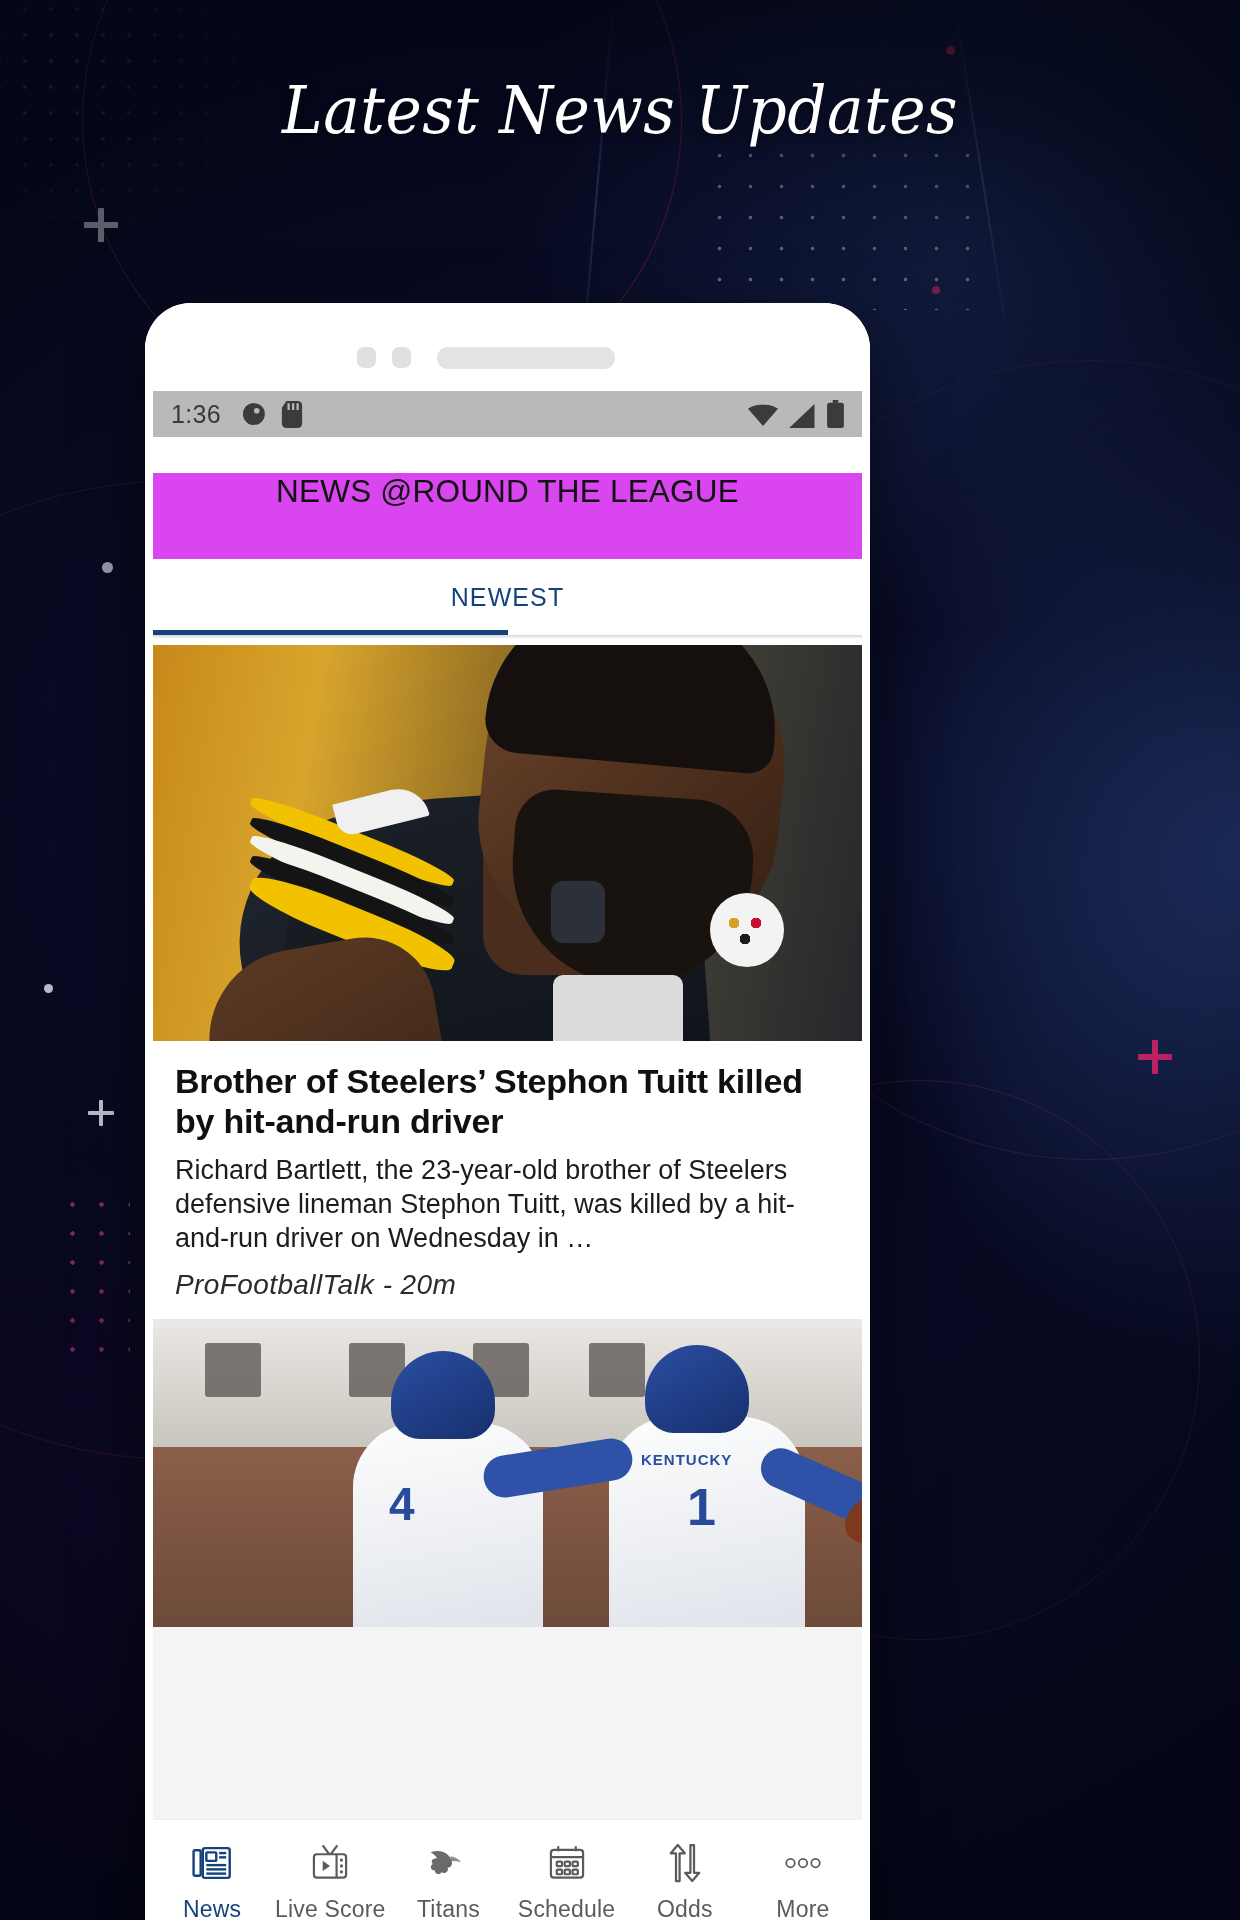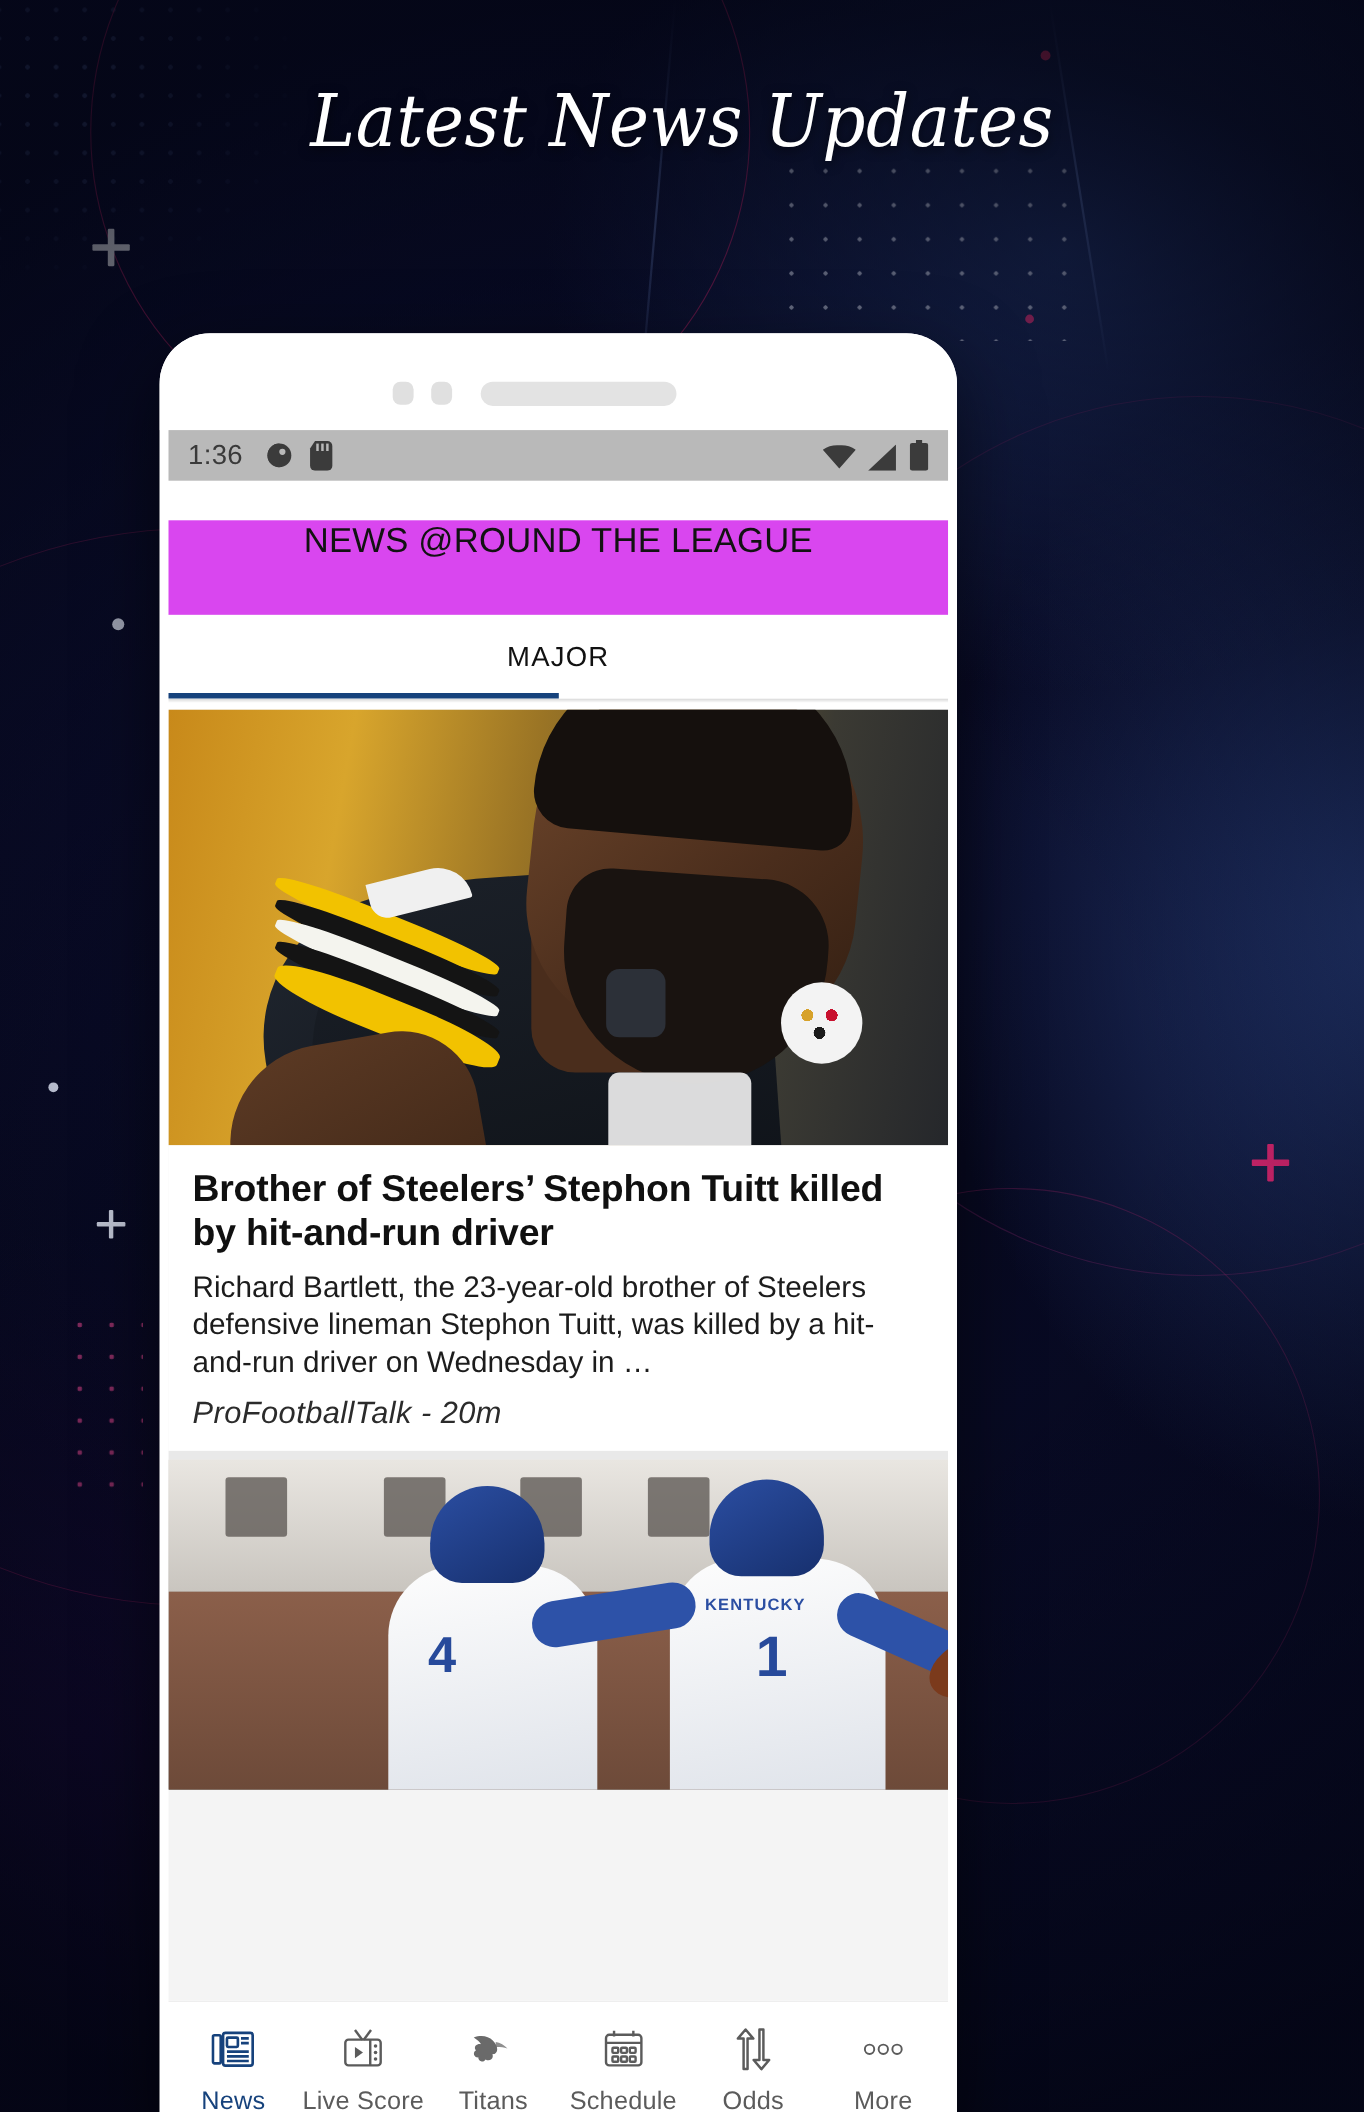--- a/index.html
+++ b/index.html
@@ -290,22 +290,22 @@
       </div>
     </div>
 
     <div class="appbar">
       <div class="appbar-title">
         <span>NEWS @ROUND THE LEAGUE</span>
       </div>
     </div>
 
     <div class="tabs">
-      <div class="tab">
-        <span>MAJOR</span>
+      <div class="tab active">
+        <span>NEWEST</span>
       </div>
       <div class="tab-indicator"></div>
     </div>
     <div class="tabs-shadow"></div>
 
     <div class="feed">
 
       <div class="card">
         <div class="card-photo photo1 p1">
           <div class="shoulder"></div>

